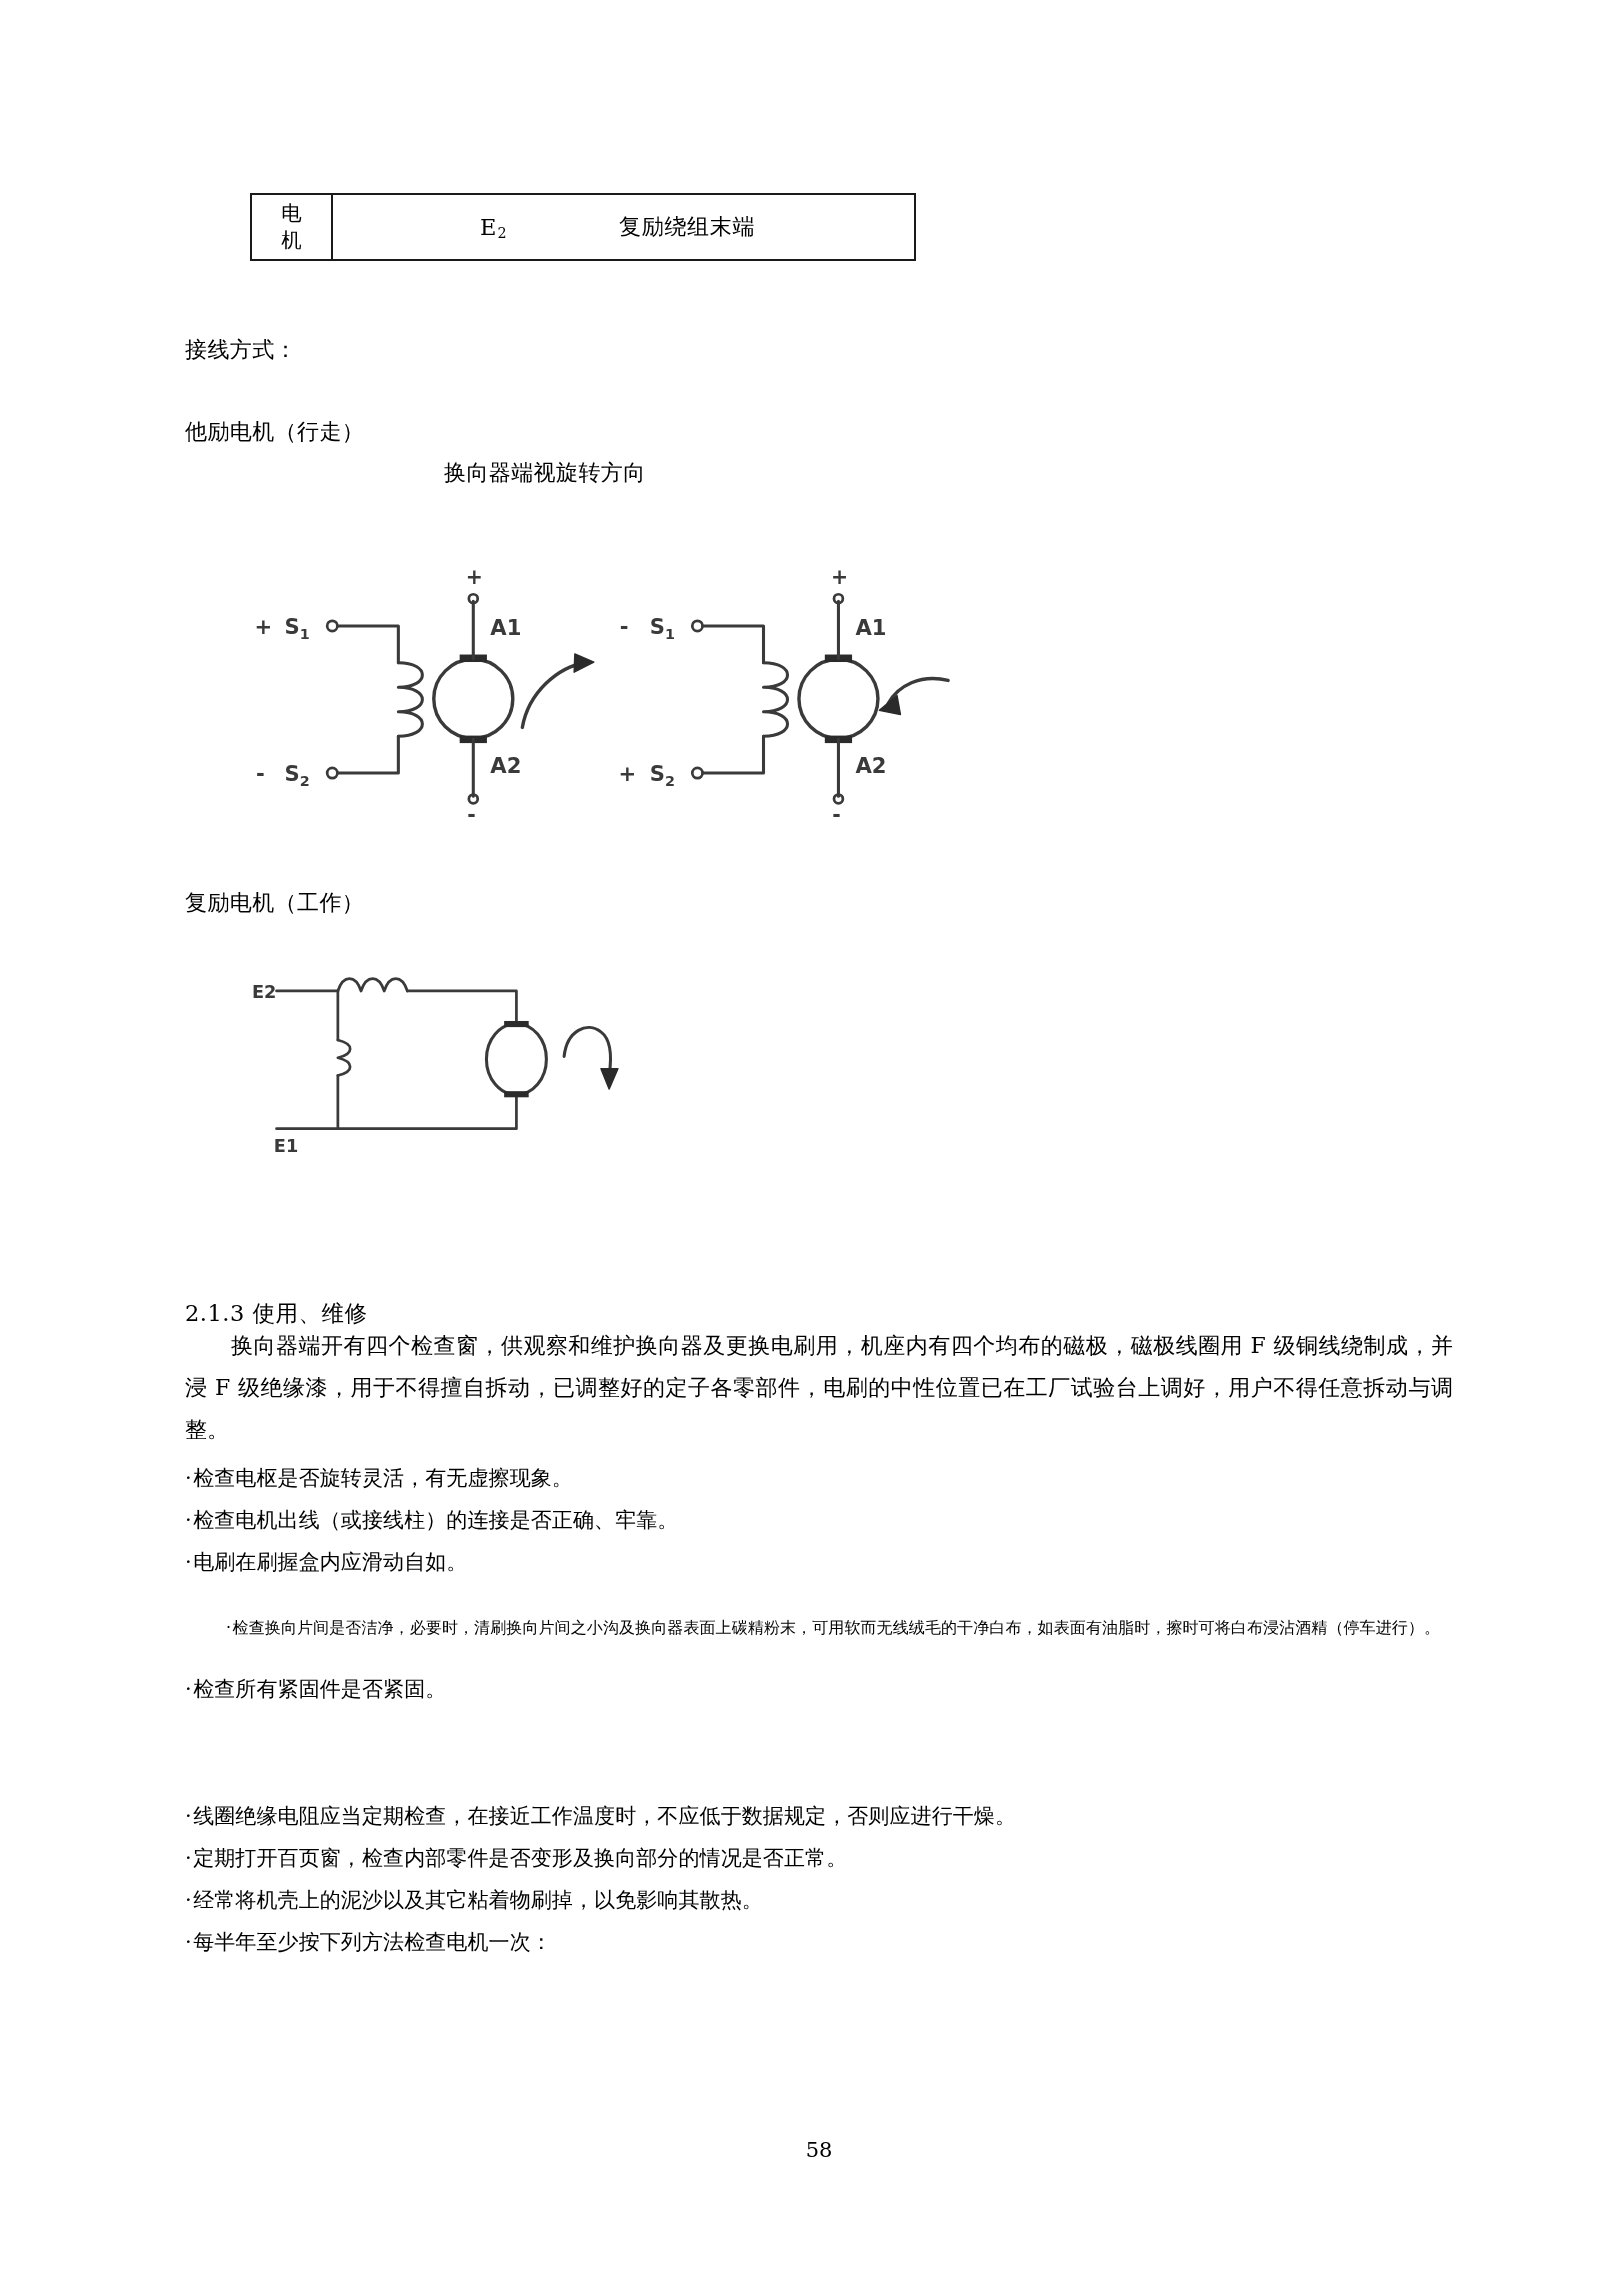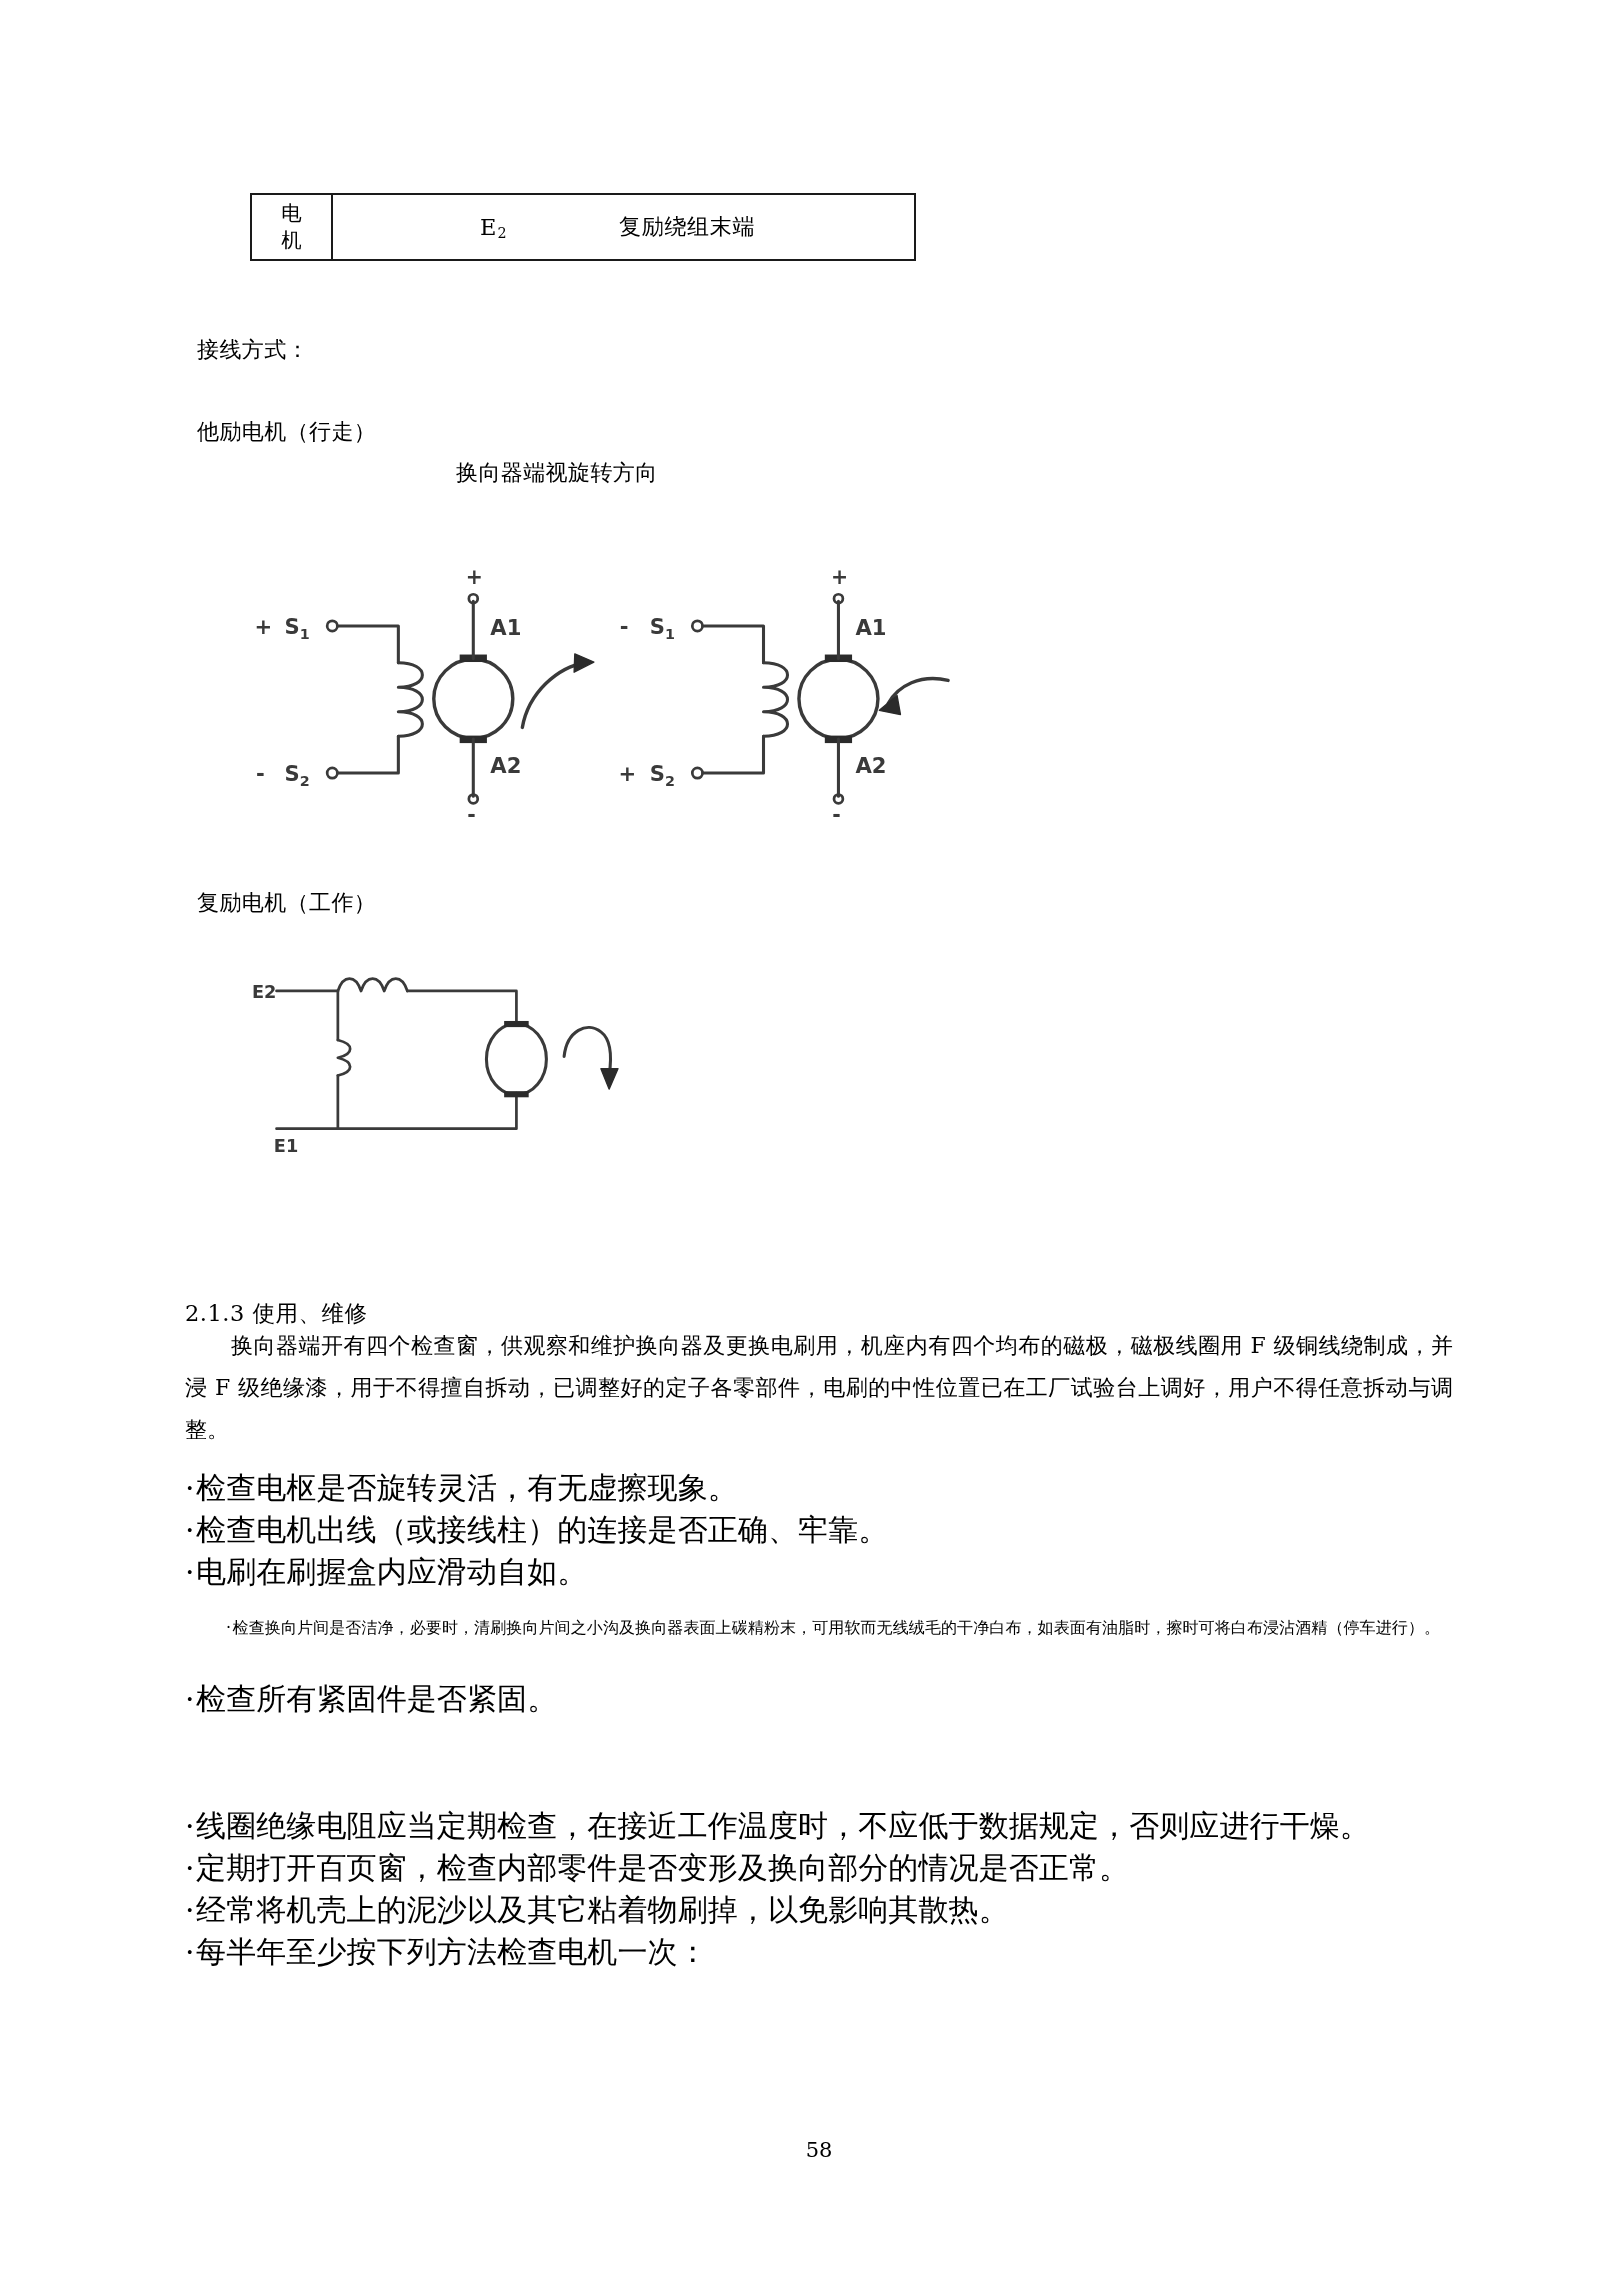--- a/index.html
+++ b/index.html
@@ -83,35 +83,34 @@
     font-size: 22px;
     letter-spacing: 0.7px;
   }
 
   
   .txt {
     position: absolute;
     font-size: 22px;
     letter-spacing: 0.4px;
     white-space: nowrap;
-    margin-left: 12px;
   }
   .para {
     position: absolute;
     font-size: 22px;
     line-height: 1.9;
     letter-spacing: 0.1px;
     text-align: justify;
     text-justify: inter-character;
   }
   .para.indent2 { text-indent: 46px; margin-top: 11px; }
 
   .bullet-line {
     position: absolute;
-    font-size: 30px;
+    font-size: 21px;
     line-height: 1.9;
     letter-spacing: 0.1px;
     white-space: nowrap;
   }
   .bullet-para {
     position: absolute;
     font-size: 16px;
     line-height: 1.9;
     letter-spacing: 0.1px;
     text-align: justify;

